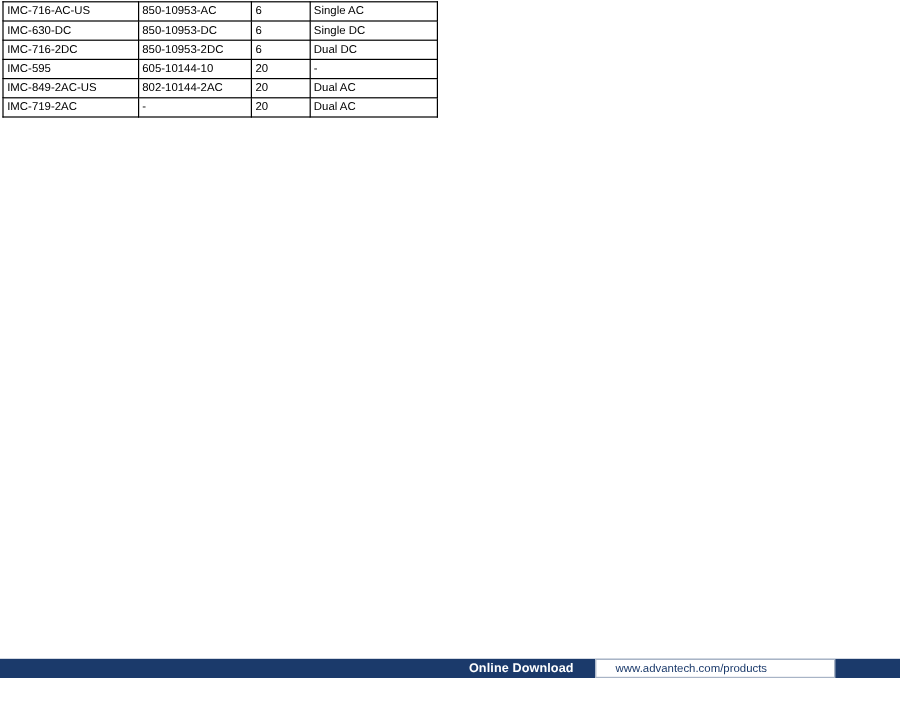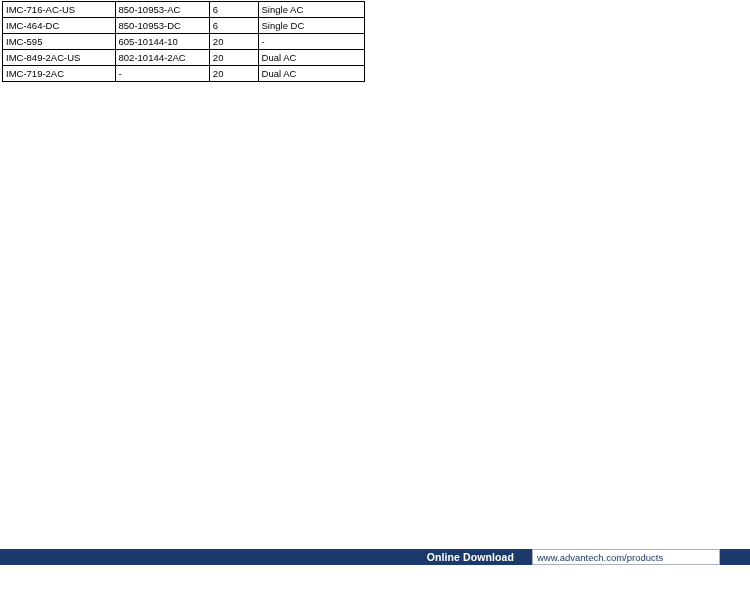--- a/index.html
+++ b/index.html
@@ -66,21 +66,22 @@
     padding-right: 6px;
     white-space: nowrap;
   }
   .footer-url-box {
     background: #ffffff;
     border: 1px solid #a8b4c6;
     height: 14px;
     width: 186px;
     display: flex;
     align-items: center;
-    margin-right: 30px;
+    margin-right: 54px;
+    padding-left: 12px;
   }
   .footer-url {
     color: #1b3a6b;
     font-size: 9.5px;
     padding-left: 4px;
     white-space: nowrap;
   }
 </style>
 </head>
 <body>
@@ -93,24 +94,30 @@
       <col class="col-power">
   </colgroup>
   <tbody>
     <tr>
       <td>IMC-716-AC-US</td>
       <td>850-10953-AC</td>
       <td>6</td>
       <td>Single AC</td>
     </tr>
     <tr>
-      <td>IMC-464-DC</td>
+      <td>IMC-630-DC</td>
       <td>850-10953-DC</td>
       <td>6</td>
       <td>Single DC</td>
+    </tr>
+    <tr>
+      <td>IMC-716-2DC</td>
+      <td>850-10953-2DC</td>
+      <td>6</td>
+      <td>Dual DC</td>
     </tr>
     <tr>
       <td>IMC-595</td>
       <td>605-10144-10</td>
       <td>20</td>
       <td>-</td>
     </tr>
     <tr>
       <td>IMC-849-2AC-US</td>
       <td>802-10144-2AC</td>

